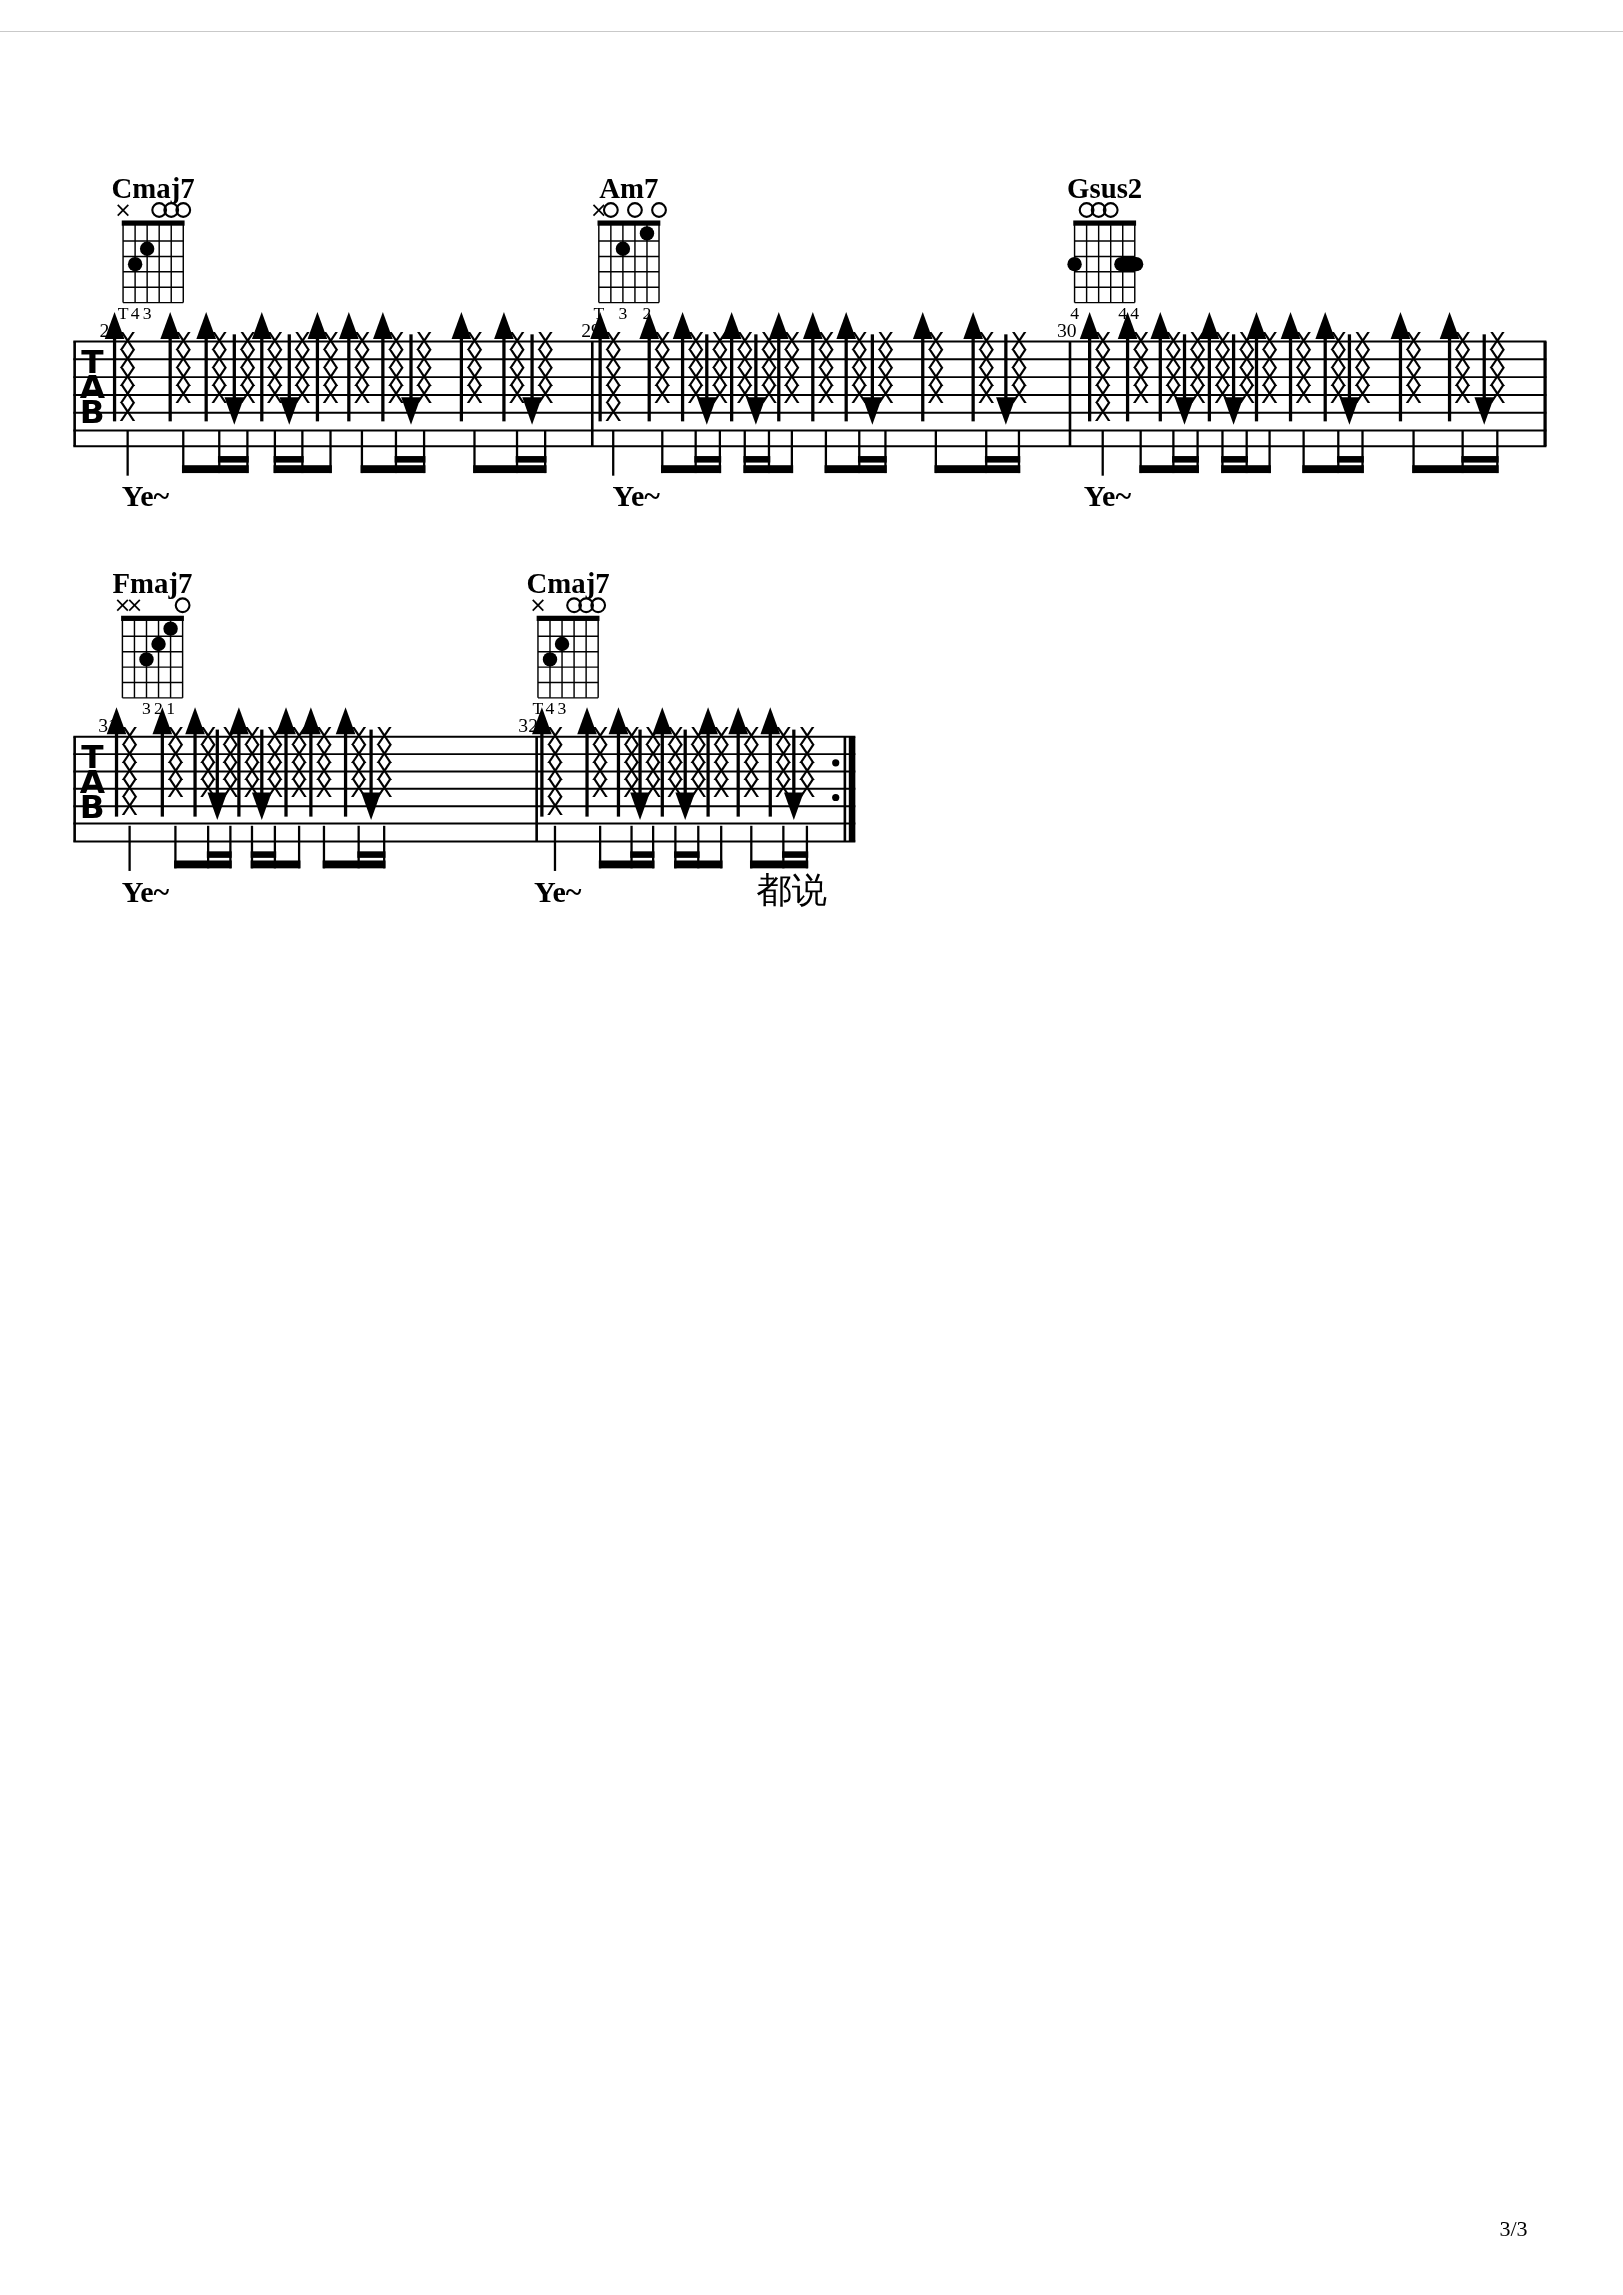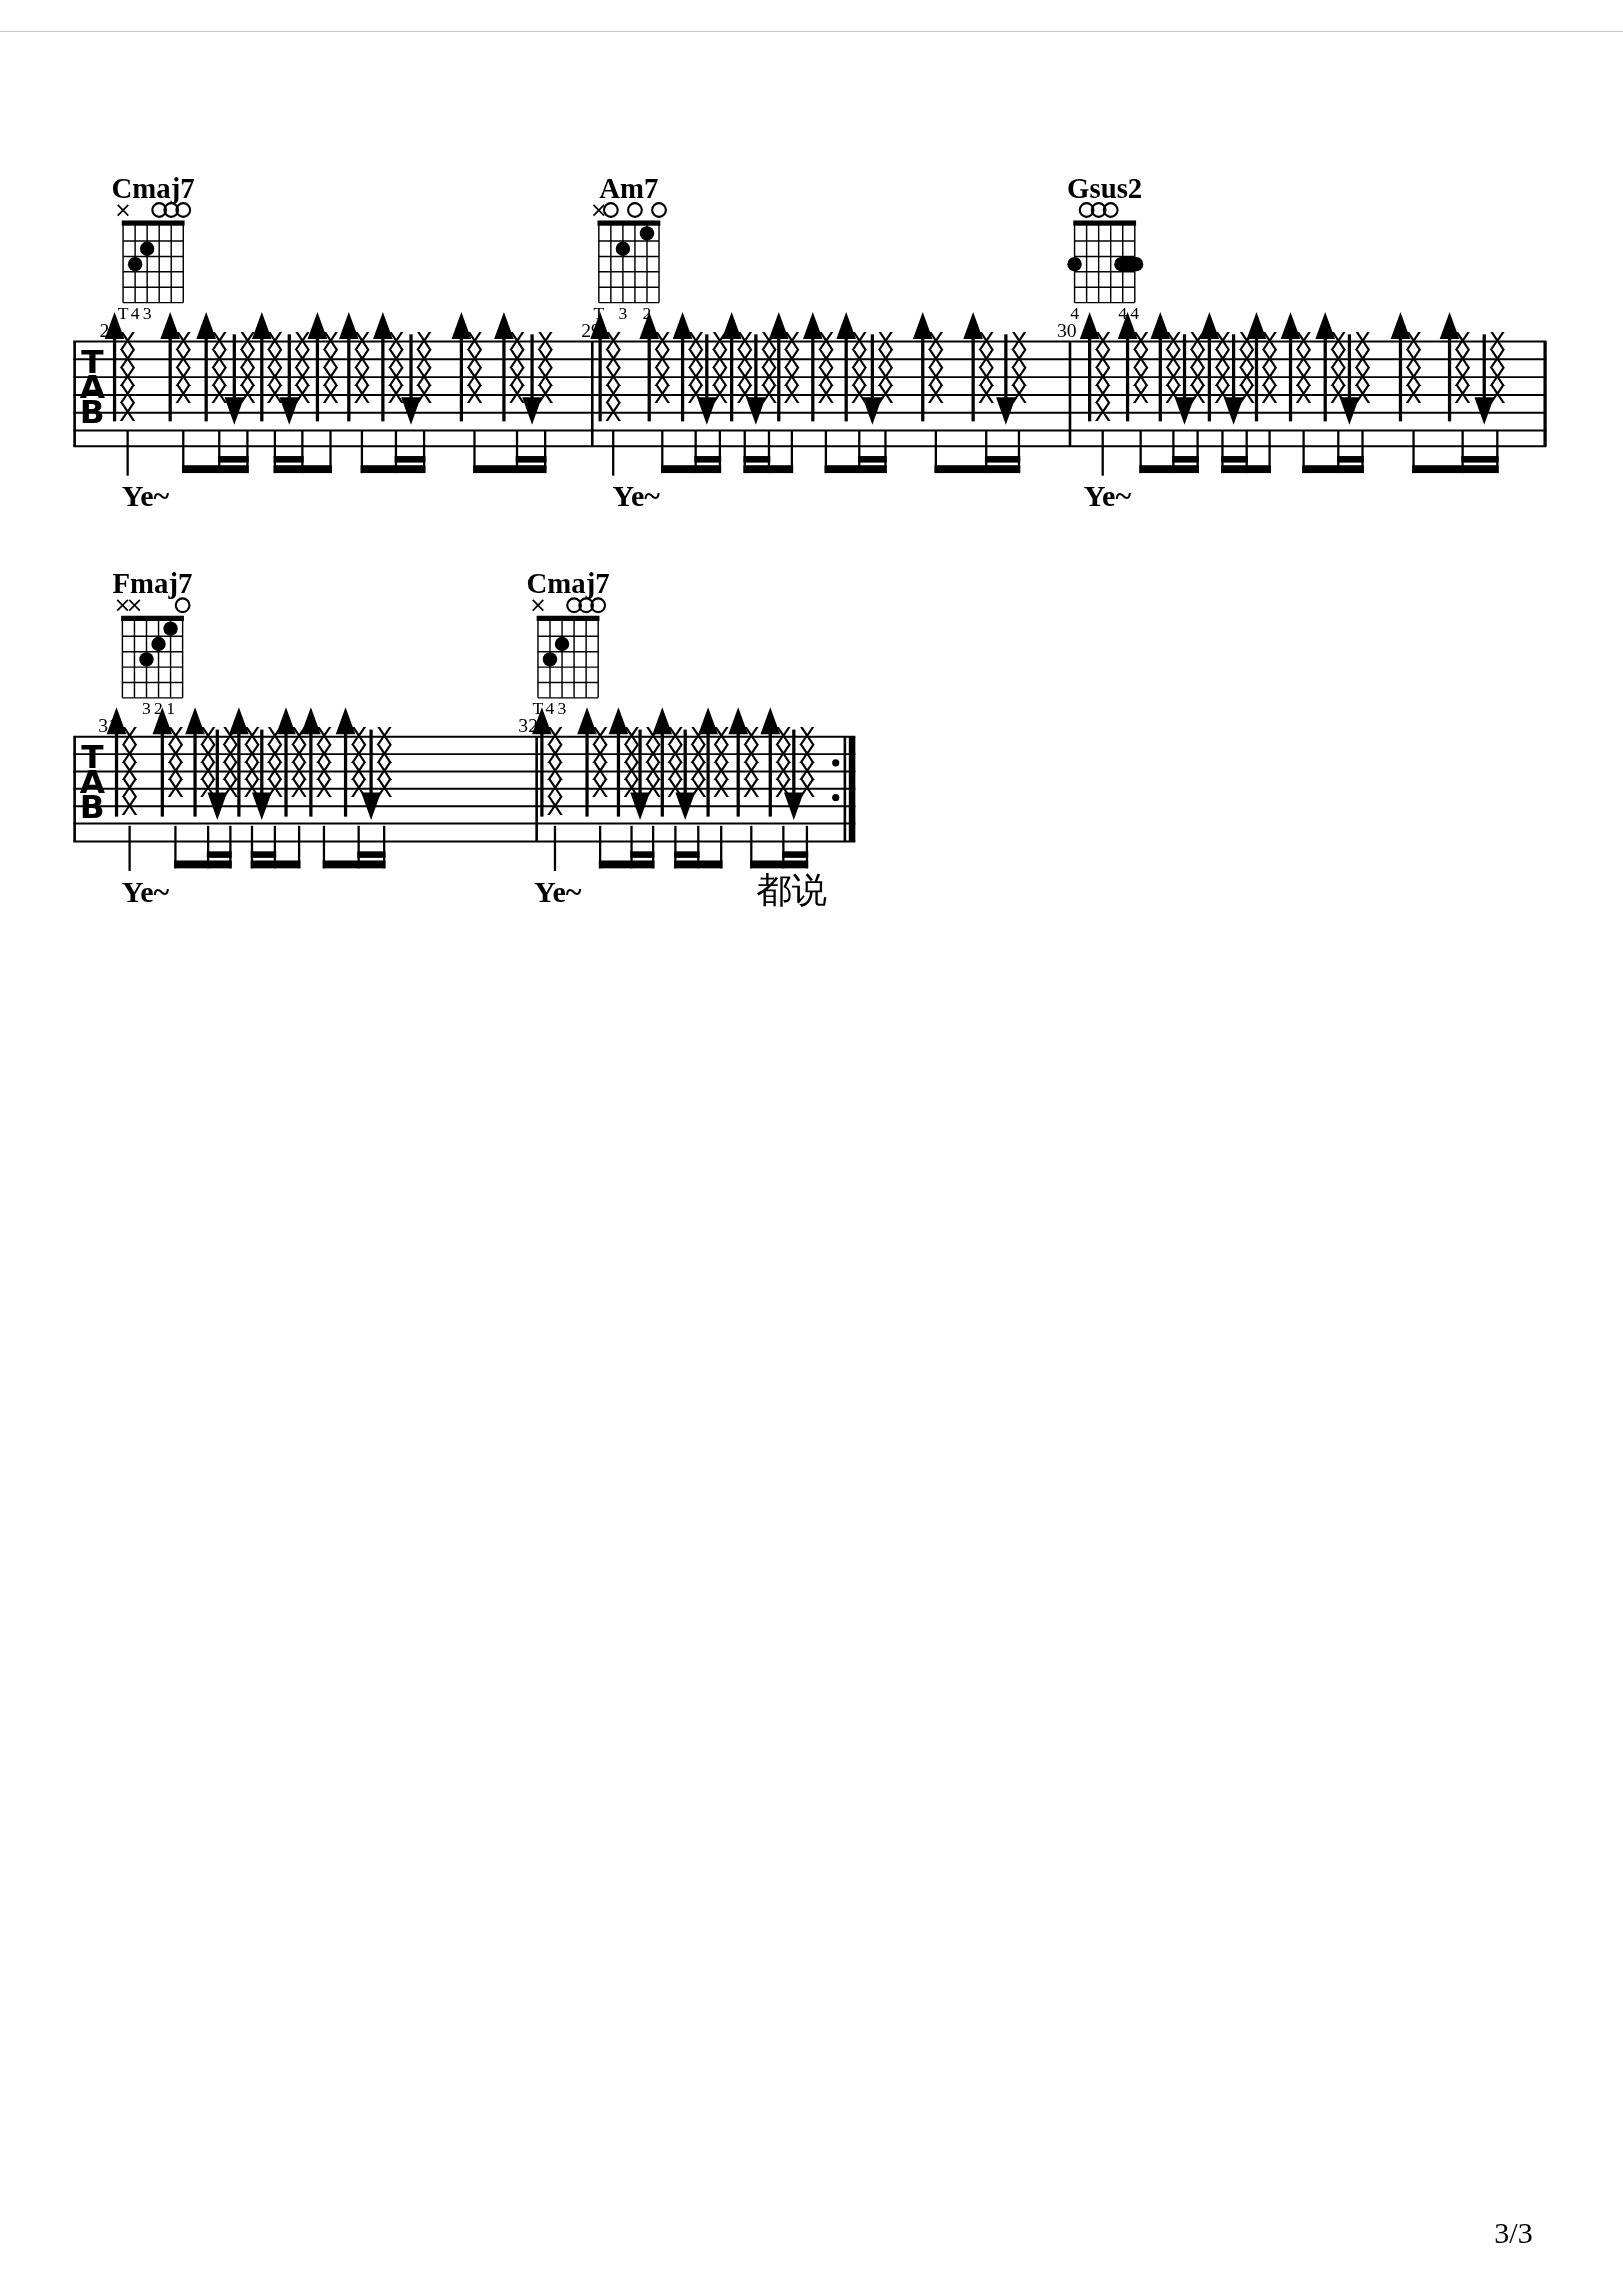--- a/index.html
+++ b/index.html
@@ -1,19 +1,19 @@
 <!DOCTYPE html>
 <html style="font-size:10.5px"><head>
 <meta charset="utf-8">
 <style>
   html,body{margin:0;padding:0;background:#ffffff;}
   .page{position:relative;width:1623px;height:2295px;background:#ffffff;outline:0.7px solid #c9c9c9;overflow:hidden;margin-top:32px;}
   svg text{user-select:none;}
   .pagenum{position:absolute;left:1481px;top:2184px;width:65px;text-align:center;
-           font-family:"Liberation Serif","DejaVu Serif",serif;font-size:30px;color:#000;}
+           font-family:"Liberation Serif","DejaVu Serif",serif;font-size:22px;color:#000;}
 </style>
 </head>
 <body>
 
 <div class="page">
   <svg id="score" width="1623" height="2295" viewBox="0 0 2480 3507">
       <text x="234" y="254" font-size="44" font-family="&quot;Liberation Serif&quot;,&quot;DejaVu Serif&quot;,serif" font-weight="bold" text-anchor="middle" fill="#000000">Cmaj7</text>
       <text x="188" y="283" font-size="32" font-family="&quot;DejaVu Sans&quot;,&quot;Liberation Sans&quot;,sans-serif" font-weight="normal" text-anchor="middle" fill="#000000">×</text>
       <circle cx="243.2" cy="272" r="10.5" fill="none" stroke="#000000" stroke-width="3.2"></circle>
       <circle cx="261.6" cy="272" r="10.5" fill="none" stroke="#000000" stroke-width="3.2"></circle>

